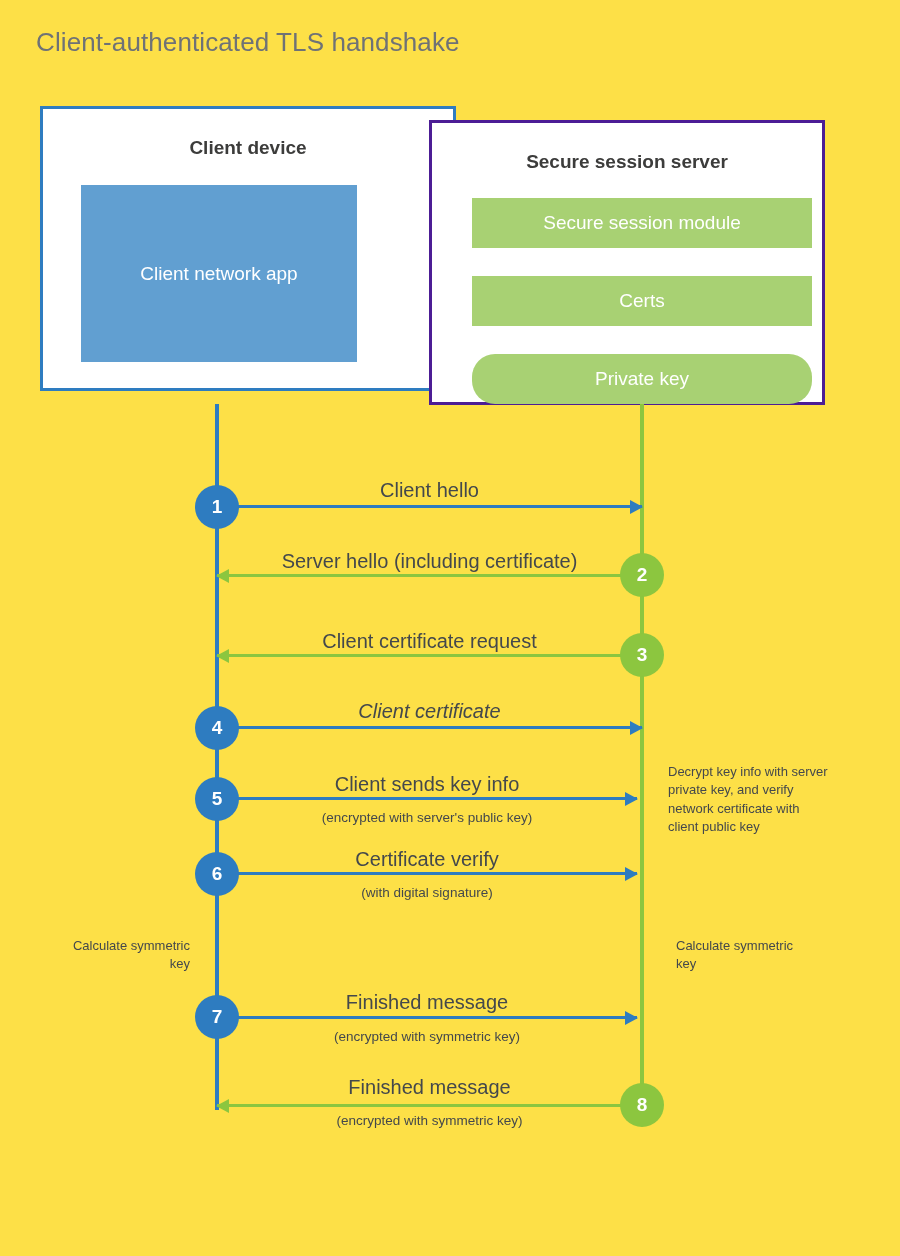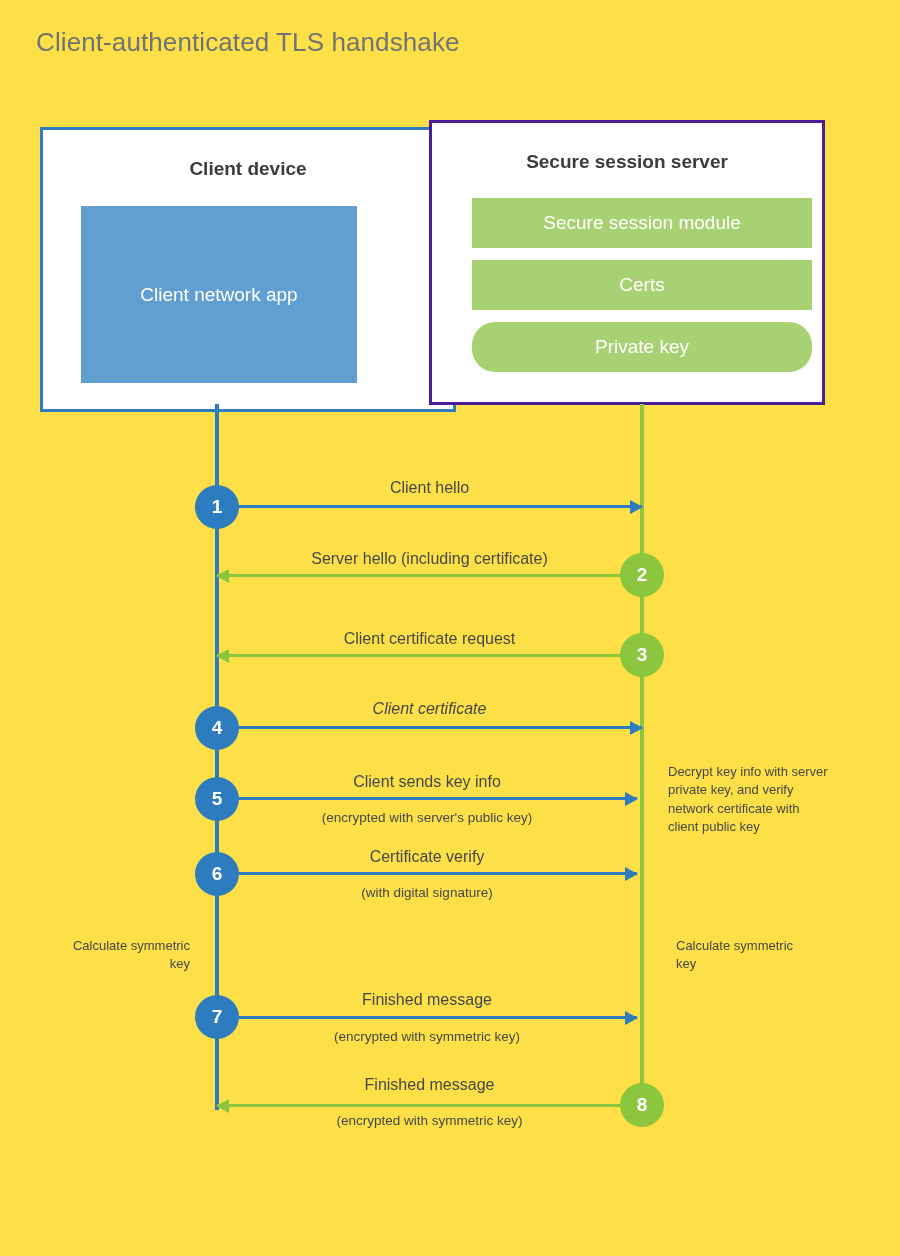--- a/index.html
+++ b/index.html
@@ -33,21 +33,21 @@
   }
 
   
   .actor-box {
     position: absolute;
     background: #ffffff;
     box-sizing: border-box;
   }
   .actor-box.client {
     left: 40px;
-    top: 127px;
+    top: 106px;
     width: 416px;
     height: 285px;
     border: 3px solid #2e7cc0;
   }
   .actor-box.server {
     left: 429px;
     top: 120px;
     width: 396px;
     height: 285px;
     border: 3px solid #4c1d95;
@@ -90,21 +90,21 @@
   }
   .server-bar {
     height: 50px;
     background: #a8d173;
     color: #ffffff;
     font-size: 19px;
     font-weight: 300;
     display: flex;
     align-items: center;
     justify-content: center;
-    margin-bottom: 12px;
+    margin-bottom: 28px;
     box-sizing: border-box;
   }
   .server-bar:last-child { margin-bottom: 12px; border-radius: 23px; }
 
   
   .lifeline {
     position: absolute;
     width: 4px;
   }
   .lifeline.client-line {
@@ -161,21 +161,21 @@
     transform: translateY(-50%);
     border-top: 7px solid transparent;
     border-bottom: 7px solid transparent;
     border-right: 13px solid #8cc63f;
   }
 
   
   .msg-label {
     position: absolute;
     text-align: center;
-    font-size: 16px;
+    font-size: 20px;
     font-weight: 400;
     color: #44484c;
     white-space: nowrap;
   }
   .msg-sub {
     position: absolute;
     text-align: center;
     font-size: 13.5px;
     font-weight: 400;
     color: #44484c;

